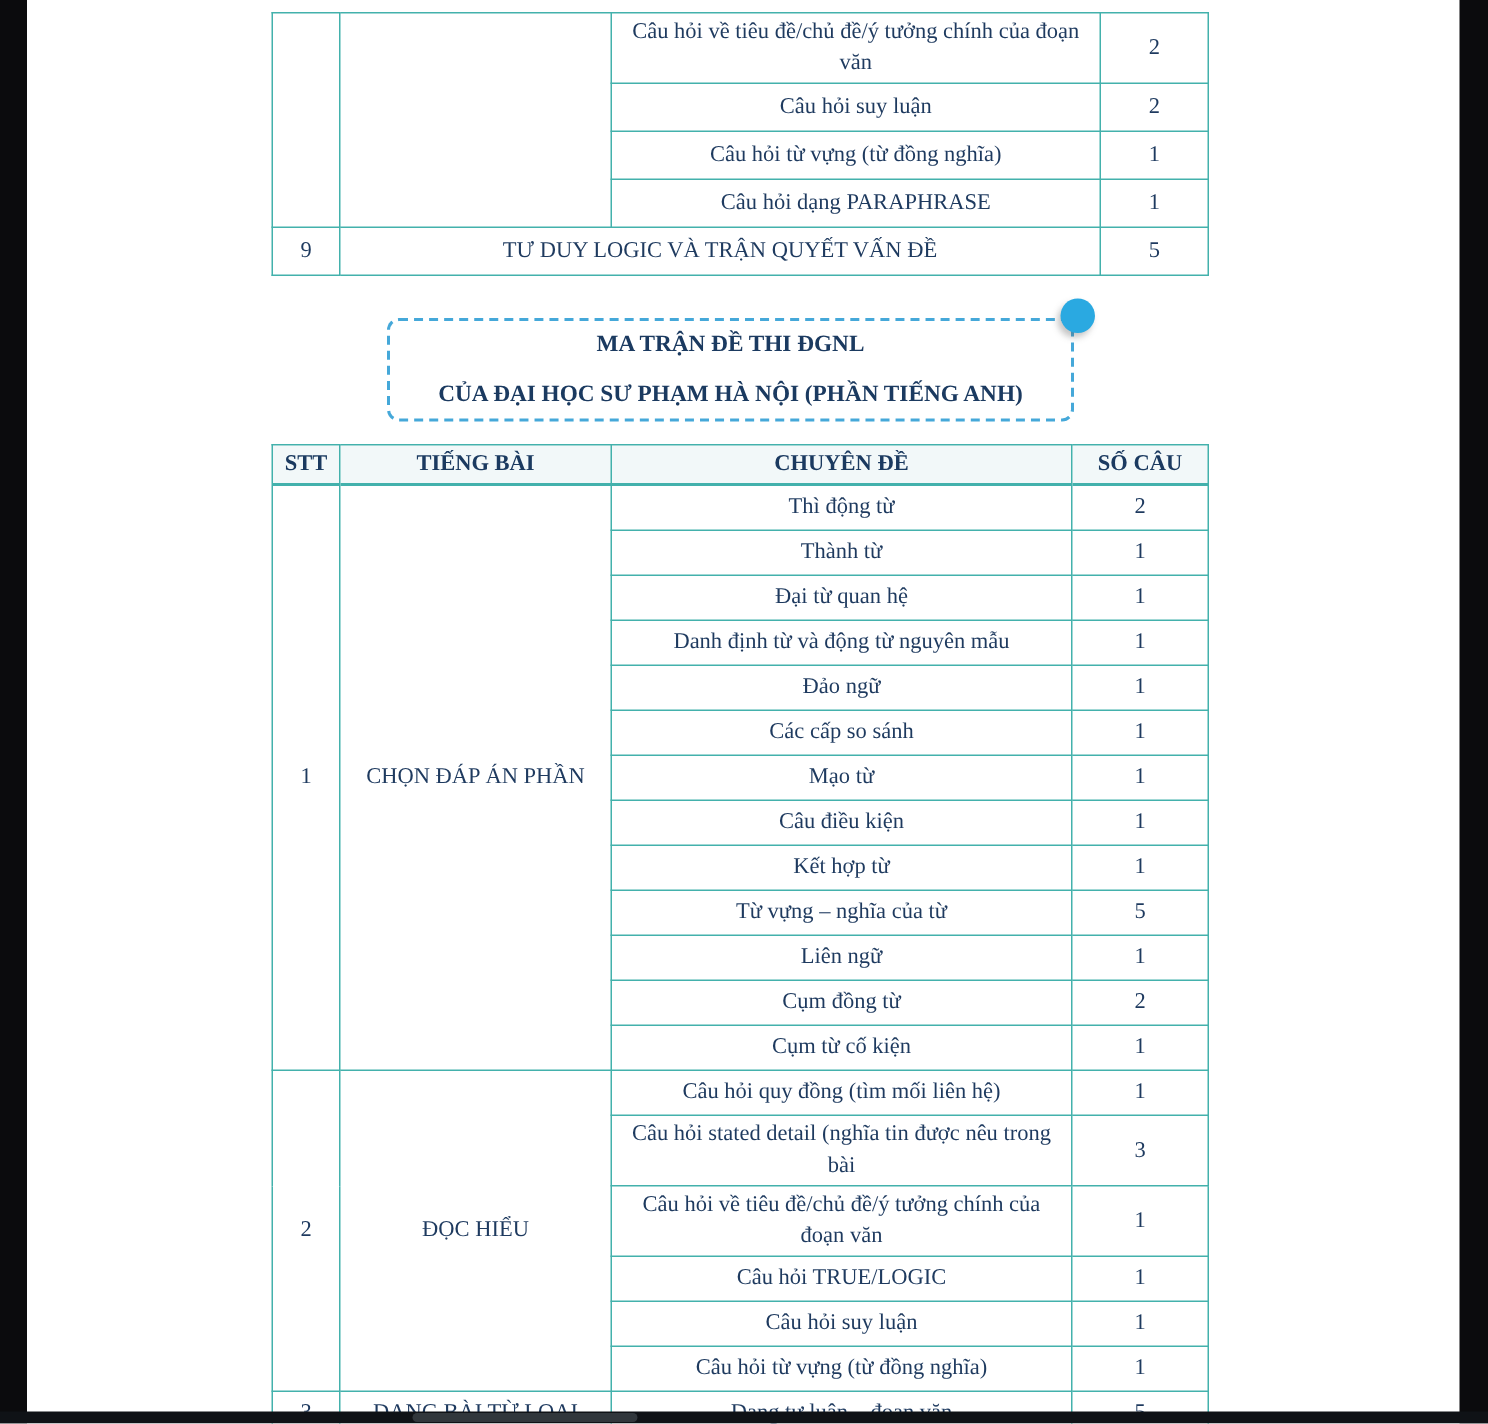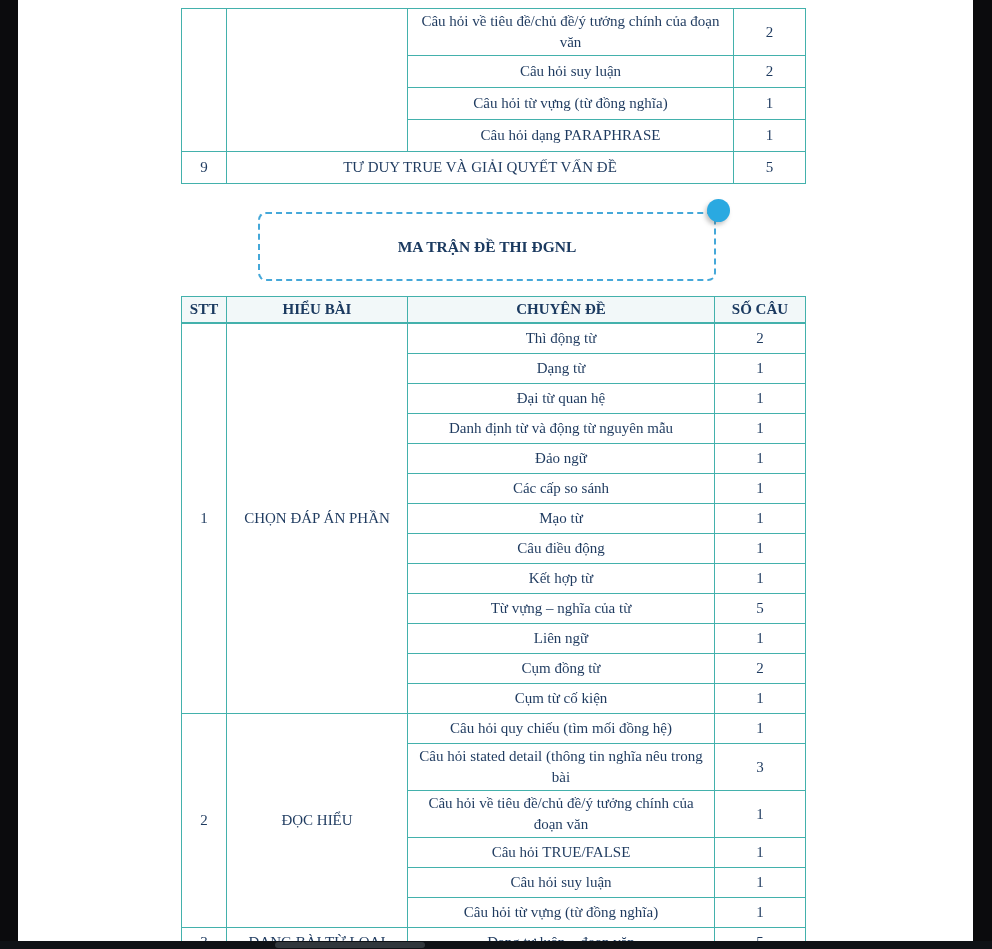--- a/index.html
+++ b/index.html
@@ -63,55 +63,56 @@
         <tr>
           <td class="lbl">Câu hỏi từ vựng (từ đồng nghĩa)</td>
           <td class="ctr">1</td>
         </tr>
         <tr>
           <td class="lbl">Câu hỏi dạng PARAPHRASE</td>
           <td class="ctr">1</td>
         </tr>
         <tr>
           <td class="ctr">9</td>
-          <td class="ctr" colspan="2">TƯ DUY TRUE VÀ GIẢI QUYẾT VẤN ĐỀ</td>
+          <td class="ctr" colspan="2">TƯ DUY LOGIC VÀ TRẬN QUYẾT VẤN ĐỀ</td>
           <td class="ctr">5</td>
         </tr>
       </tbody>
   </table>
 
   <div class="title-box">
     <div class="title-line">MA TRẬN ĐỀ THI ĐGNL</div>
+    <div class="title-line">CỦA ĐẠI HỌC SƯ PHẠM HÀ NỘI (PHẦN TIẾNG ANH)</div>
   </div>
   <div class="corner-dot"></div>
 
   <table class="t-main">
     <colgroup>
         <col style="width:45px">
         <col style="width:181px">
         <col style="width:307px">
         <col style="width:91px">
       </colgroup>
     <thead>
         <tr>
           <th>STT</th>
-          <th>HIỂU BÀI</th>
+          <th>TIẾNG BÀI</th>
           <th>CHUYÊN ĐỀ</th>
           <th>SỐ CÂU</th>
         </tr>
       </thead>
     <tbody>
         <tr>
           <td class="ctr" rowspan="13">1</td>
           <td class="ctr" rowspan="13">CHỌN ĐÁP ÁN PHẦN</td>
           <td class="lbl">Thì động từ</td>
           <td class="ctr">2</td>
         </tr>
         <tr>
-          <td class="lbl">Dạng từ</td>
+          <td class="lbl">Thành từ</td>
           <td class="ctr">1</td>
         </tr>
         <tr>
           <td class="lbl">Đại từ quan hệ</td>
           <td class="ctr">1</td>
         </tr>
         <tr>
           <td class="lbl">Danh định từ và động từ nguyên mẫu</td>
           <td class="ctr">1</td>
         </tr>
@@ -121,21 +122,21 @@
         </tr>
         <tr>
           <td class="lbl">Các cấp so sánh</td>
           <td class="ctr">1</td>
         </tr>
         <tr>
           <td class="lbl">Mạo từ</td>
           <td class="ctr">1</td>
         </tr>
         <tr>
-          <td class="lbl">Câu điều động</td>
+          <td class="lbl">Câu điều kiện</td>
           <td class="ctr">1</td>
         </tr>
         <tr>
           <td class="lbl">Kết hợp từ</td>
           <td class="ctr">1</td>
         </tr>
         <tr>
           <td class="lbl">Từ vựng – nghĩa của từ</td>
           <td class="ctr">5</td>
         </tr>
@@ -147,33 +148,33 @@
           <td class="lbl">Cụm đồng từ</td>
           <td class="ctr">2</td>
         </tr>
         <tr>
           <td class="lbl">Cụm từ cố kiện</td>
           <td class="ctr">1</td>
         </tr>
         <tr>
           <td class="ctr" rowspan="6">2</td>
           <td class="ctr" rowspan="6">ĐỌC HIỂU</td>
-          <td class="lbl">Câu hỏi quy chiếu (tìm mối đồng hệ)</td>
+          <td class="lbl">Câu hỏi quy đồng (tìm mối liên hệ)</td>
           <td class="ctr">1</td>
         </tr>
         <tr>
-          <td class="lbl">Câu hỏi stated detail (thông tin nghĩa nêu trong bài</td>
+          <td class="lbl">Câu hỏi stated detail (nghĩa tin được nêu trong bài</td>
           <td class="ctr">3</td>
         </tr>
         <tr>
           <td class="lbl">Câu hỏi về tiêu đề/chủ đề/ý tưởng chính của đoạn văn</td>
           <td class="ctr">1</td>
         </tr>
         <tr>
-          <td class="lbl">Câu hỏi TRUE/FALSE</td>
+          <td class="lbl">Câu hỏi TRUE/LOGIC</td>
           <td class="ctr">1</td>
         </tr>
         <tr>
           <td class="lbl">Câu hỏi suy luận</td>
           <td class="ctr">1</td>
         </tr>
         <tr>
           <td class="lbl">Câu hỏi từ vựng (từ đồng nghĩa)</td>
           <td class="ctr">1</td>
         </tr>

